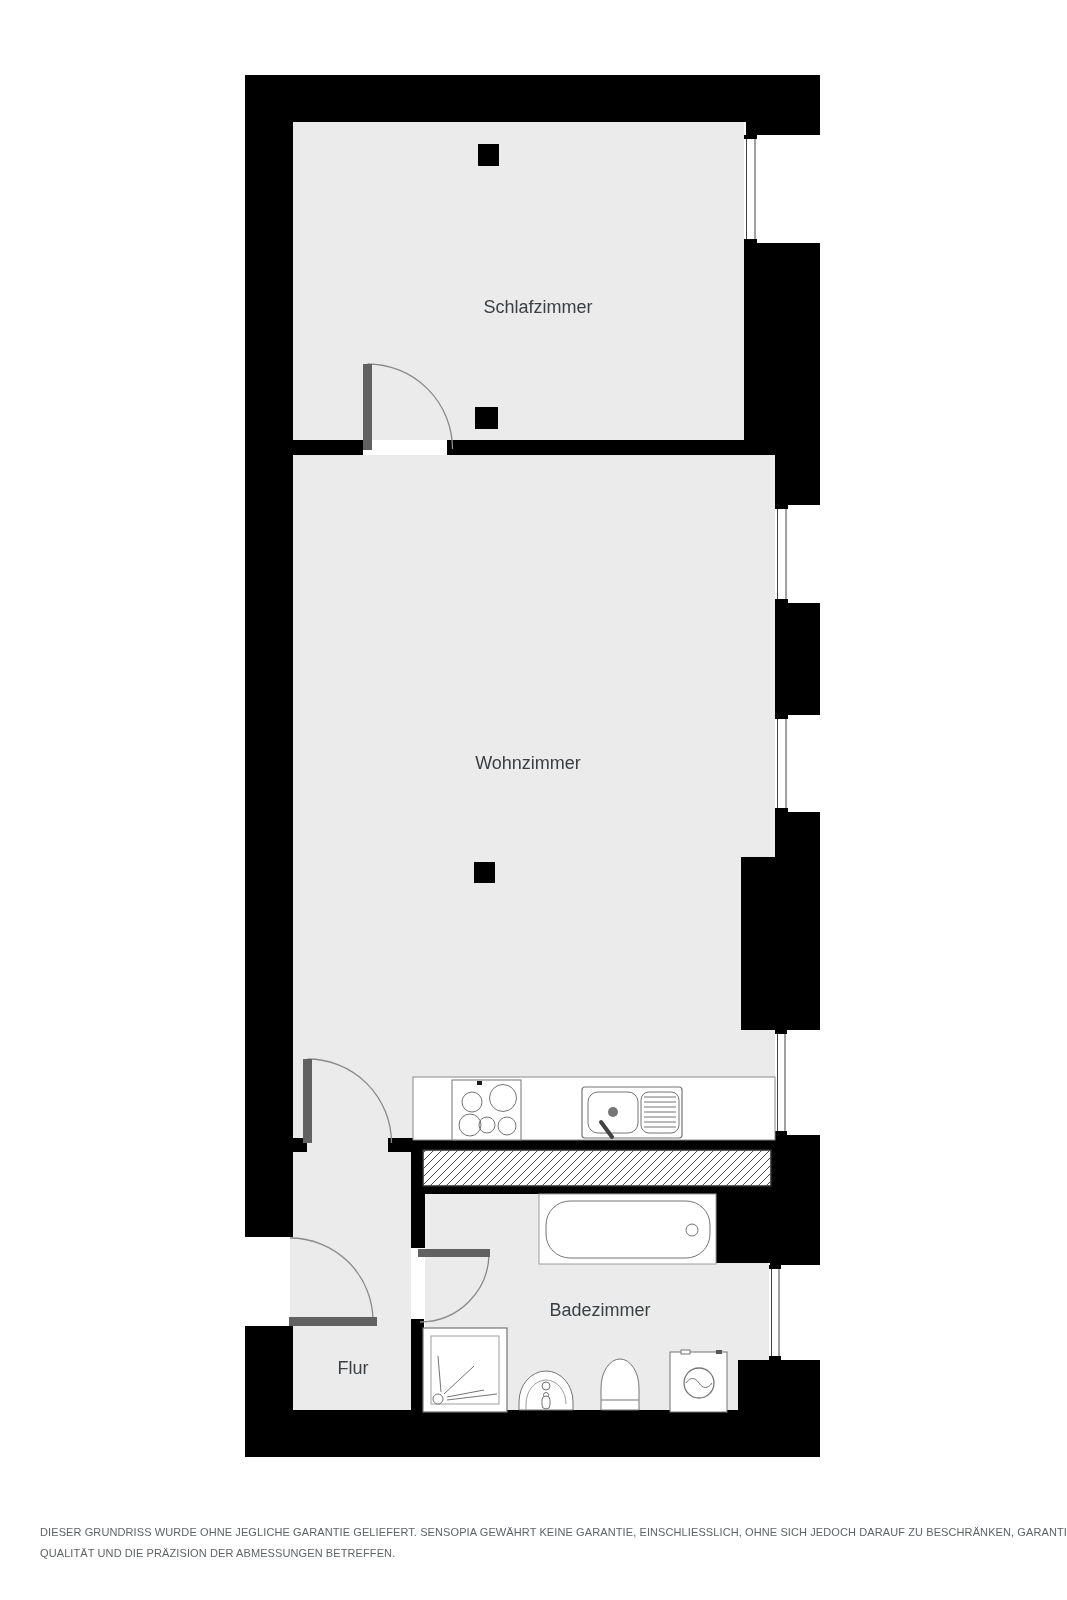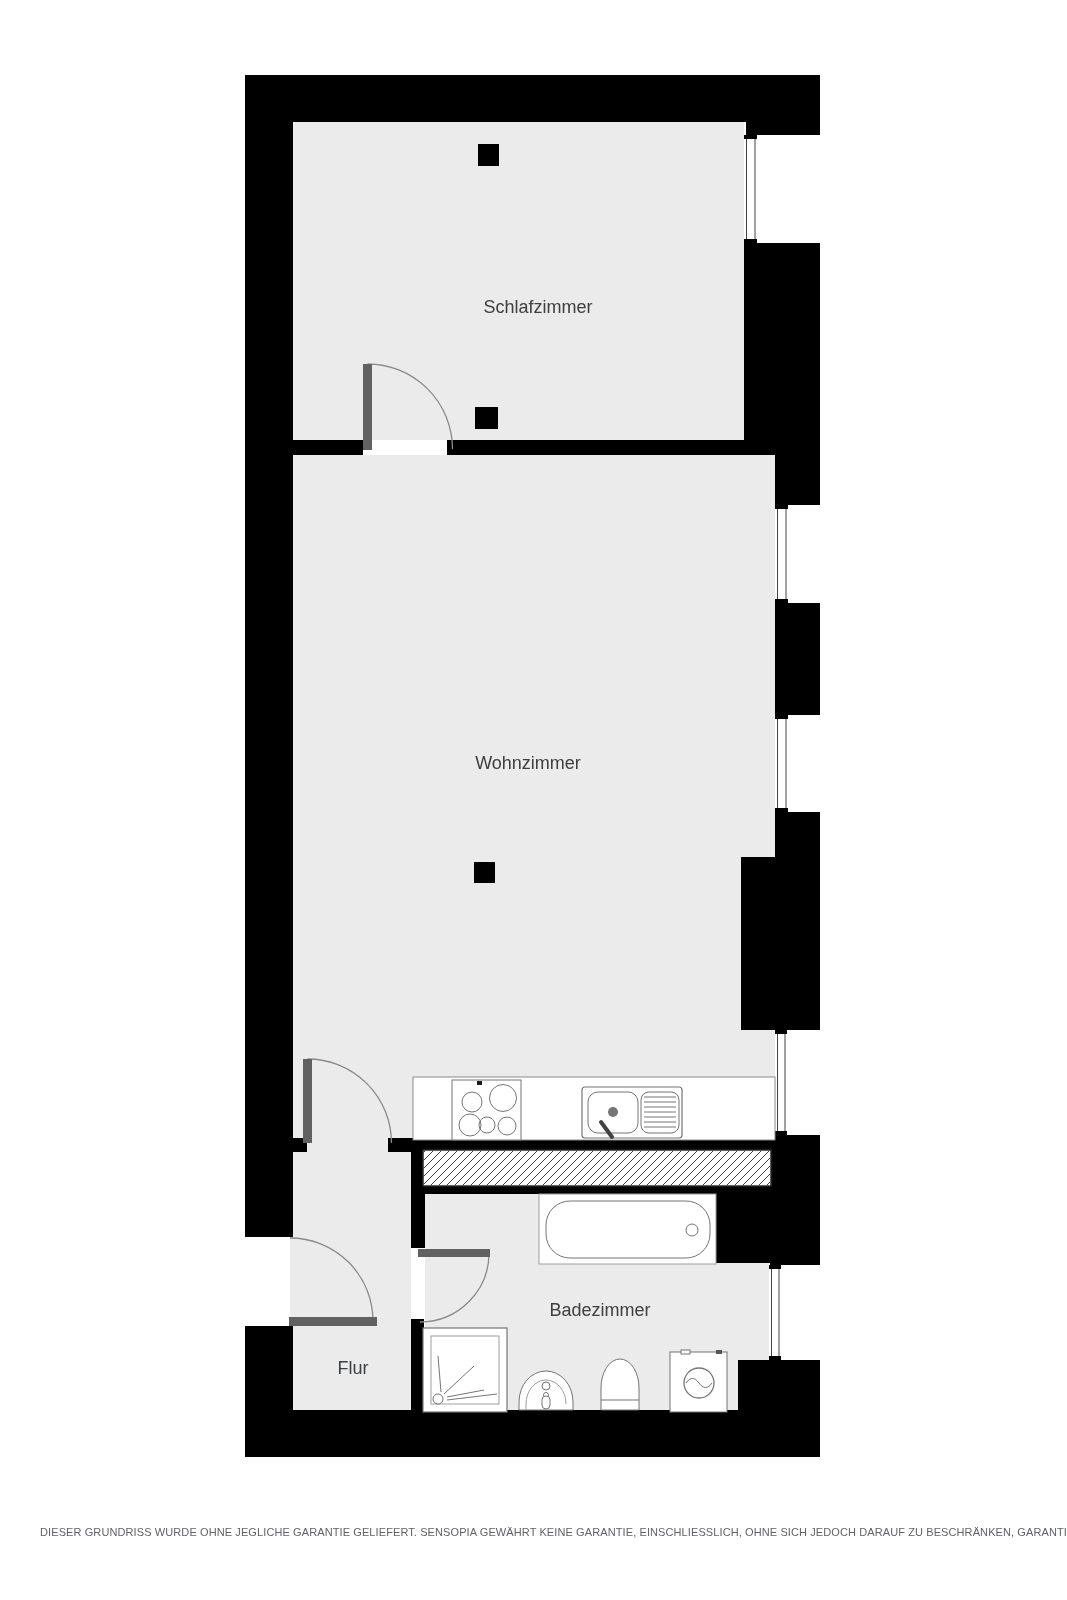--- a/index.html
+++ b/index.html
@@ -195,15 +195,16 @@
   <g>
     <text class="room-label" x="538" y="313" text-anchor="middle">Schlafzimmer</text>
     <text class="room-label" x="528" y="769" text-anchor="middle">Wohnzimmer</text>
     <text class="room-label" x="600" y="1316" text-anchor="middle">Badezimmer</text>
     <text class="room-label" x="353" y="1374" text-anchor="middle">Flur</text>
   </g>
 </svg>
 
   <div class="disclaimer">
     <div>DIESER GRUNDRISS WURDE OHNE JEGLICHE GARANTIE GELIEFERT. SENSOPIA GEWÄHRT KEINE GARANTIE, EINSCHLIESSLICH, OHNE SICH JEDOCH DARAUF ZU BESCHRÄNKEN, GARANTIEN, DIE DIE</div>
+    <div>QUALITÄT UND DIE PRÄZISION DER ABMESSUNGEN BETREFFEN.</div>
   </div>
 
 </div>
 
 </body></html>

